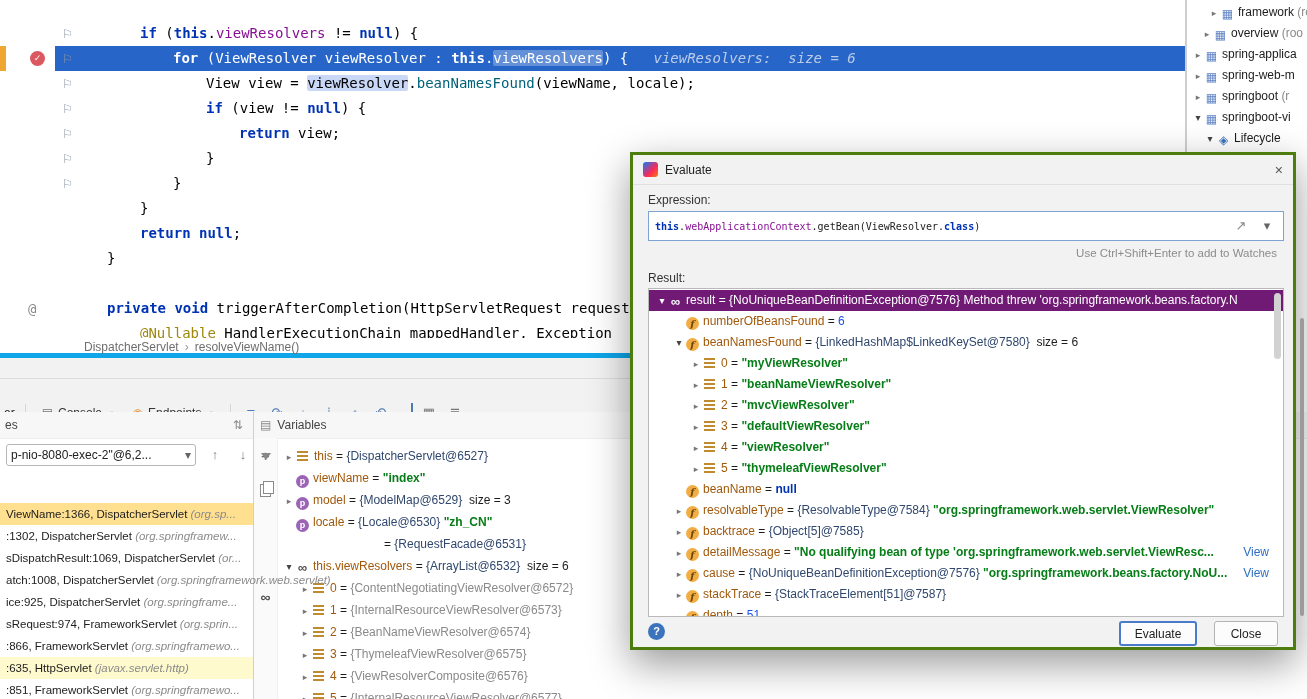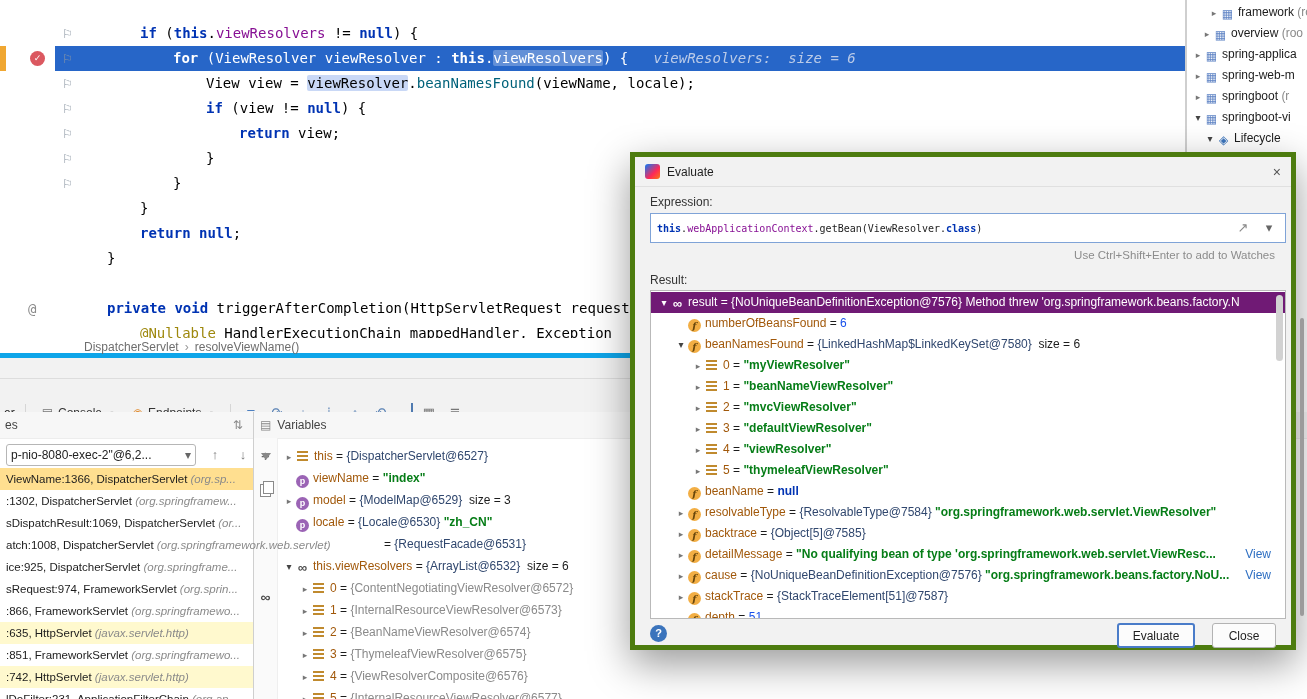--- a/index.html
+++ b/index.html
@@ -114,21 +114,21 @@
   
   .vars{position:absolute;left:253px;top:412px;width:1054px;height:287px;background:#fff;border-left:1px solid #CFCFCF;z-index:1;box-sizing:border-box}
   .vars-header{height:26px;background:#F7F7F7;border-bottom:1px solid #EDEDED;line-height:26px;padding-left:6px;color:#444;display:flex;gap:6px;align-items:center}
   .vars-header-icon::before{content:"▤";color:#888}
   .varstoolbar{position:absolute;left:0;top:26px;bottom:0;width:24px;background:#FAFAFA;border-right:1px solid #EFEFEF;display:flex;flex-direction:column;align-items:center;padding-top:8px;gap:14px;box-sizing:border-box}
   .varstoolbar .ic-tb-watches{margin-top:76px}
   .rl-vars{position:absolute;left:24px;top:33px;right:0;font-size:12px}
   .rl-vars .trow{height:22px;line-height:22px}
 
   
-  .dialog{position:absolute;left:630px;top:152px;width:666px;height:498px;background:#F2F2F2;border:5px solid #4d7c0f;box-shadow:0 14px 38px rgba(0,0,0,.4);z-index:10;box-sizing:border-box}
+  .dialog{position:absolute;left:630px;top:152px;width:666px;height:498px;background:#F2F2F2;border:3px solid #4d7c0f;box-shadow:0 14px 38px rgba(0,0,0,.4);z-index:10;box-sizing:border-box}
   .dlg-title{position:absolute;left:0;top:0;right:0;height:29px;border-bottom:1px solid #E0E0E0;display:flex;align-items:center;padding:0 10px;gap:7px}
   .ij{width:15px;height:15px;border-radius:3px;background:linear-gradient(135deg,#087CFA,#FE2857 60%,#F97A12)}
   .dlg-close{margin-left:auto;color:#555;font-size:14px}
   .dlg-close::before{content:"×"}
   .dlg-label{position:absolute;left:15px;color:#333}
   .lbl-expr{top:38px}
   .lbl-result{top:116px}
   .expr-box{position:absolute;left:15px;top:56px;width:636px;height:30px;background:#fff;border:1px solid #7FA3D7;box-sizing:border-box;display:flex;align-items:center;padding:0 6px}
   .expr-text{font-family:"DejaVu Sans Mono",monospace;font-size:10px;white-space:pre;flex:1;overflow:hidden}
   .expr-icons{display:flex;gap:6px}
@@ -264,21 +264,21 @@
         <span class="thread-text">p-nio-8080-exec-2"@6,2...</span>
         <span class="thread-chevron"></span>
       </span>
       <span class="frames-icons">
           <span class="tbicon ic-tb-previous-frame"></span>
           <span class="tbicon ic-tb-next-frame"></span>
           <span class="tbicon ic-tb-filter"></span>
         </span>
     </div>
     <div class="rl-frames">
-        <div class="trow fsel" style="padding-left: 6px;"><span><span class="tk-t">ViewName:1366, DispatcherServlet </span><span class="tk-gryi">(org.sp...</span></span></div>
+        <div class="trow fsel" style="padding-left: 6px; margin-top: 35px;"><span><span class="tk-t">ViewName:1366, DispatcherServlet </span><span class="tk-gryi">(org.sp...</span></span></div>
         <div class="trow" style="padding-left: 6px;"><span><span class="tk-t">:1302, DispatcherServlet </span><span class="tk-gryi">(org.springframew...</span></span></div>
         <div class="trow" style="padding-left: 6px;"><span><span class="tk-t">sDispatchResult:1069, DispatcherServlet </span><span class="tk-gryi">(or...</span></span></div>
         <div class="trow overflow" style="padding-left: 6px;"><span><span class="tk-t">atch:1008, DispatcherServlet </span><span class="tk-gryi">(org.springframework.web.servlet)</span></span></div>
         <div class="trow" style="padding-left: 6px;"><span><span class="tk-t">ice:925, DispatcherServlet </span><span class="tk-gryi">(org.springframe...</span></span></div>
         <div class="trow" style="padding-left: 6px;"><span><span class="tk-t">sRequest:974, FrameworkServlet </span><span class="tk-gryi">(org.sprin...</span></span></div>
         <div class="trow" style="padding-left: 6px;"><span><span class="tk-t">:866, FrameworkServlet </span><span class="tk-gryi">(org.springframewo...</span></span></div>
         <div class="trow flib" style="padding-left: 6px;"><span><span class="tk-t">:635, HttpServlet </span><span class="tk-gryi">(javax.servlet.http)</span></span></div>
         <div class="trow" style="padding-left: 6px;"><span><span class="tk-t">:851, FrameworkServlet </span><span class="tk-gryi">(org.springframewo...</span></span></div>
         <div class="trow flib" style="padding-left: 6px;"><span><span class="tk-t">:742, HttpServlet </span><span class="tk-gryi">(javax.servlet.http)</span></span></div>
         <div class="trow" style="padding-left: 6px;"><span><span class="tk-t">lDoFilter:231, ApplicationFilterChain </span><span class="tk-gryi">(org.ap...</span></span></div>

